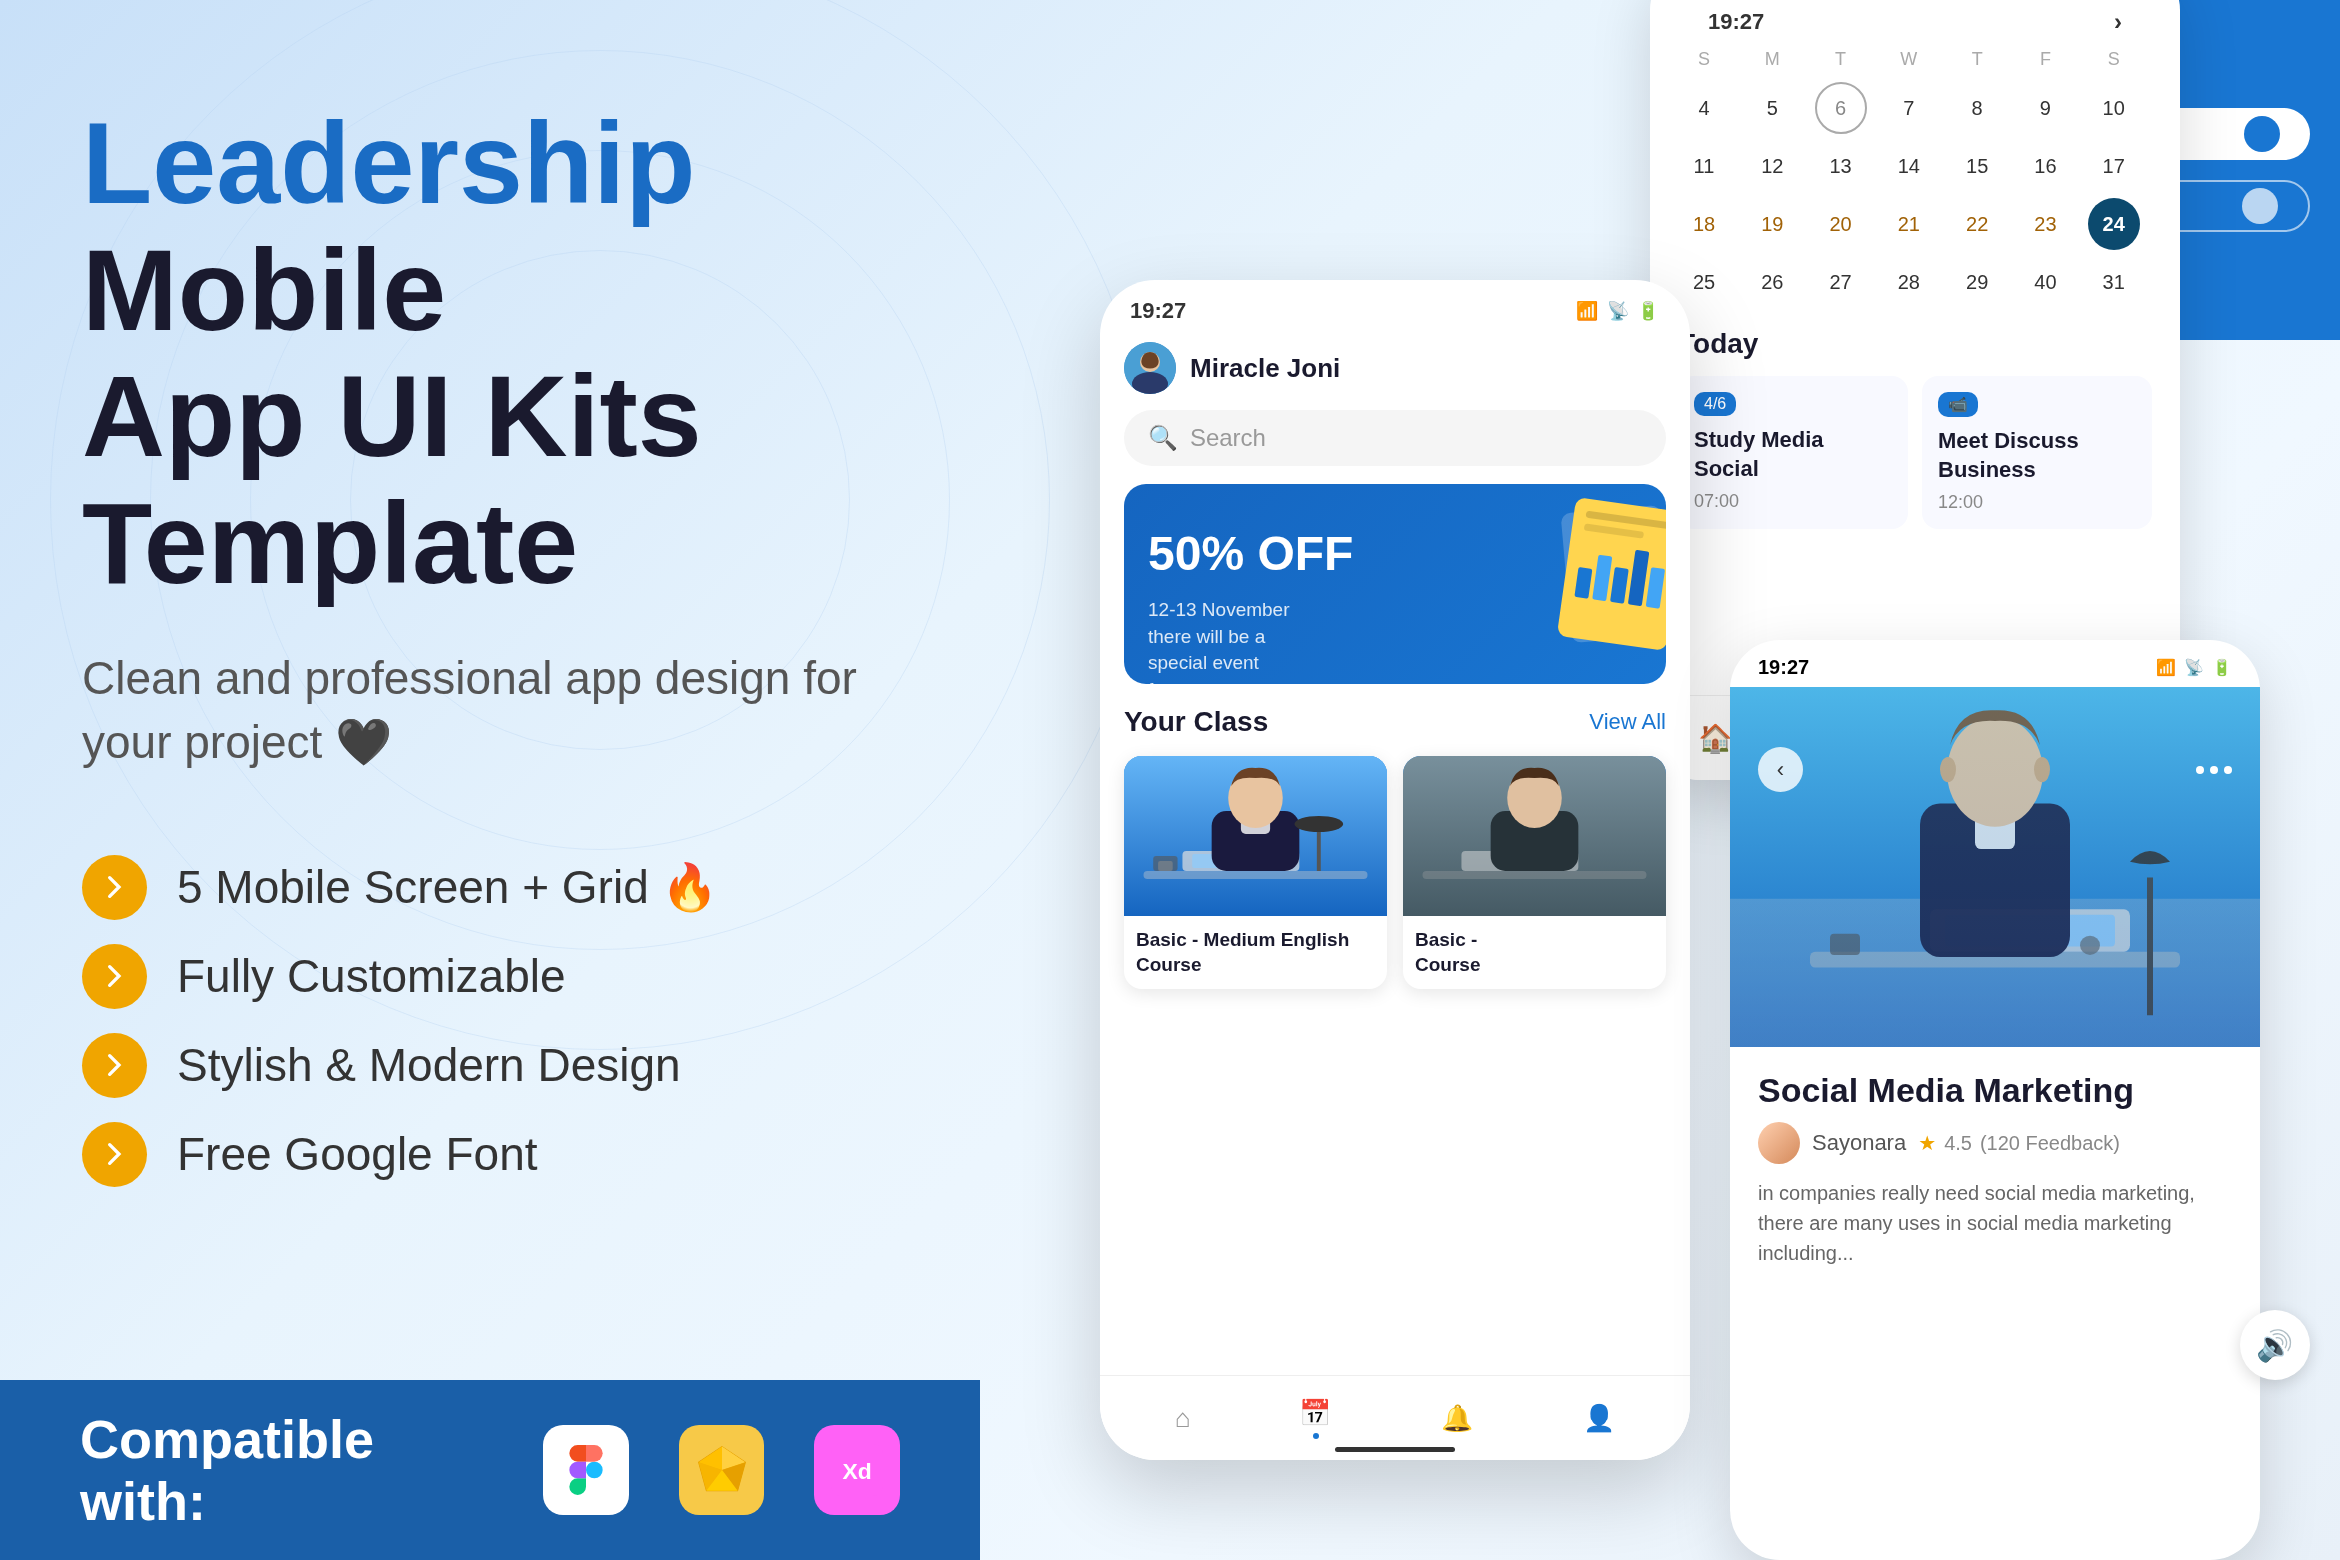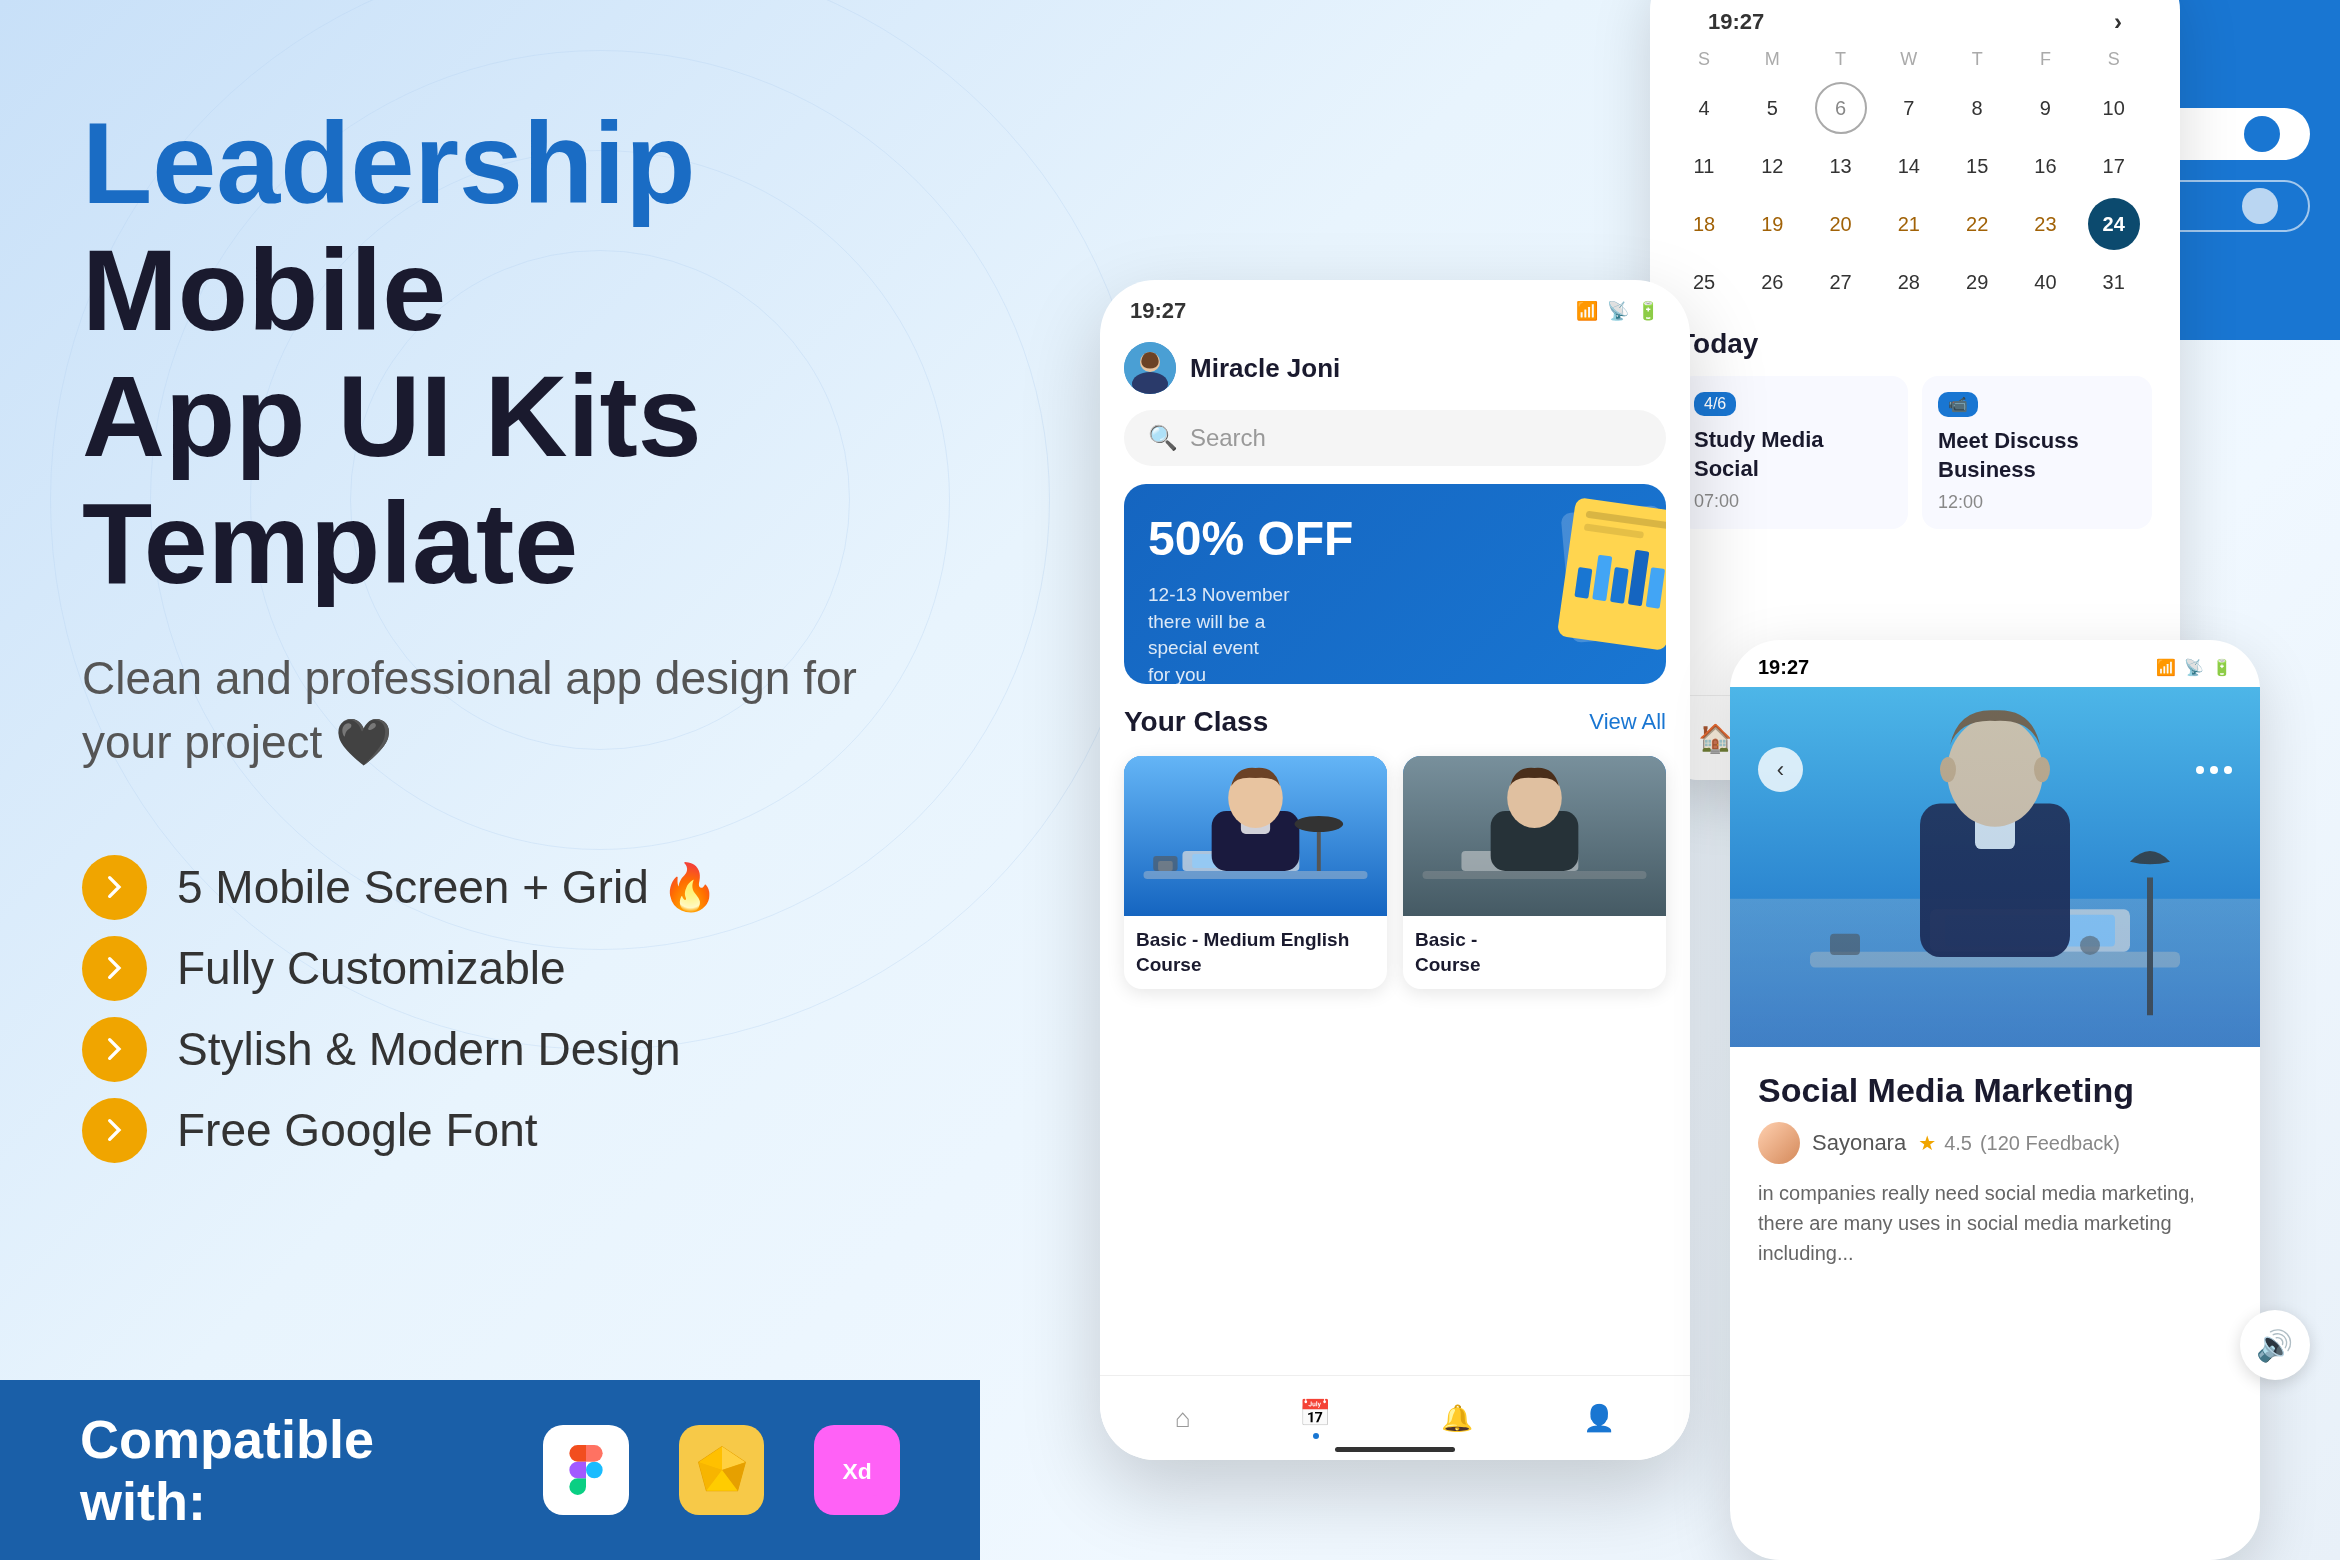--- a/index.html
+++ b/index.html
@@ -54,21 +54,21 @@
       font-size: 46px;
       color: #555;
       font-weight: 400;
       line-height: 1.4;
       margin-bottom: 80px;
     }
 
     .features {
       display: flex;
       flex-direction: column;
-      gap: 16px;
+      gap: 24px;
       margin-bottom: 80px;
     }
     .feature-item {
       display: flex;
       align-items: center;
       gap: 30px;
     }
     .feature-icon {
       width: 65px;
       height: 65px;
@@ -203,21 +203,21 @@
     }
     .search-placeholder {
       color: #999;
       font-size: 24px;
     }
 
     
     .promo-banner {
       background: linear-gradient(135deg, #1565c0, #1976d2);
       border-radius: 22px;
-      padding: 27px 24px;
+      padding: 42px 24px;
       margin-bottom: 22px;
       position: relative;
       overflow: hidden;
       height: 200px;
     }
     .promo-text-50 {
       font-size: 48px;
       font-weight: 900;
       color: white;
     }

